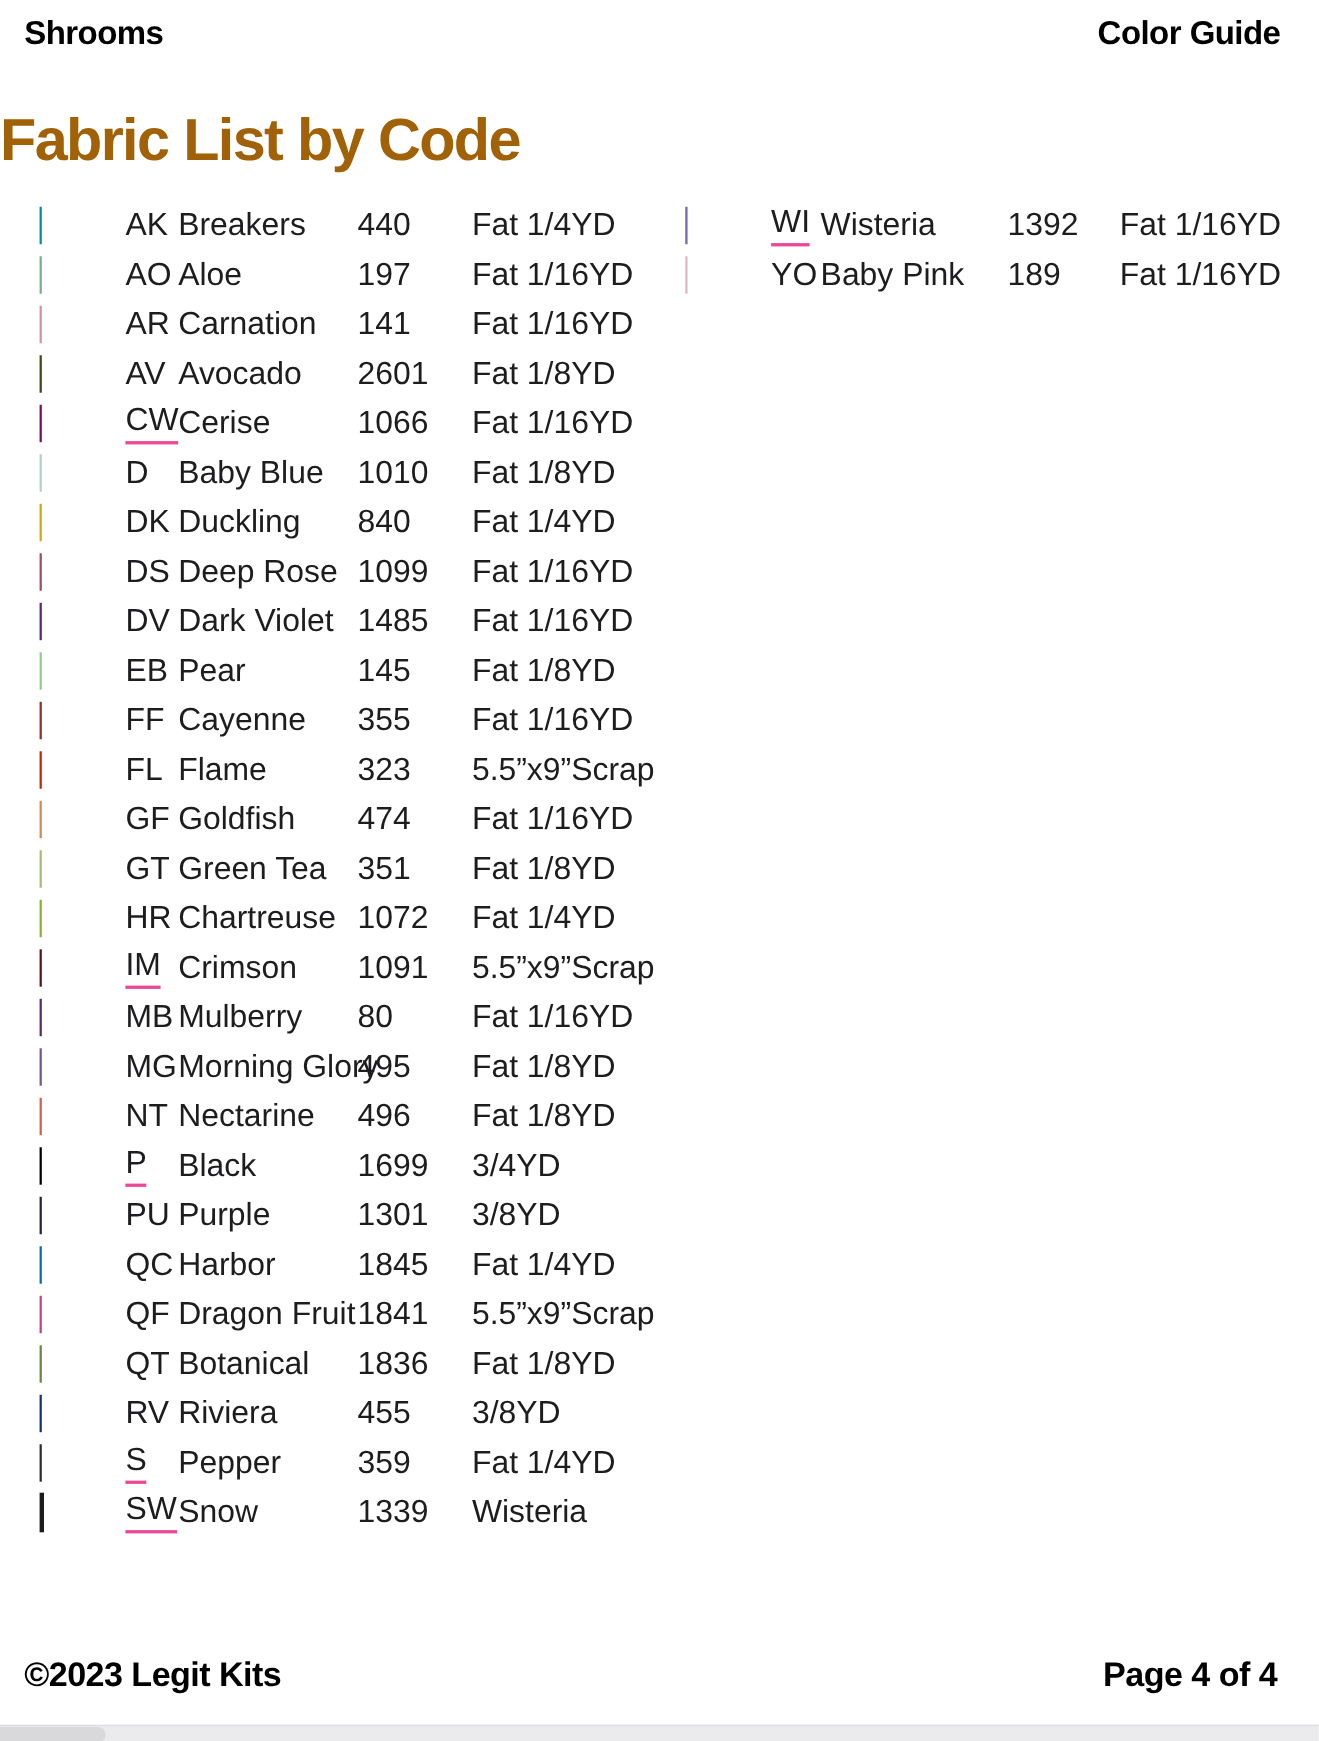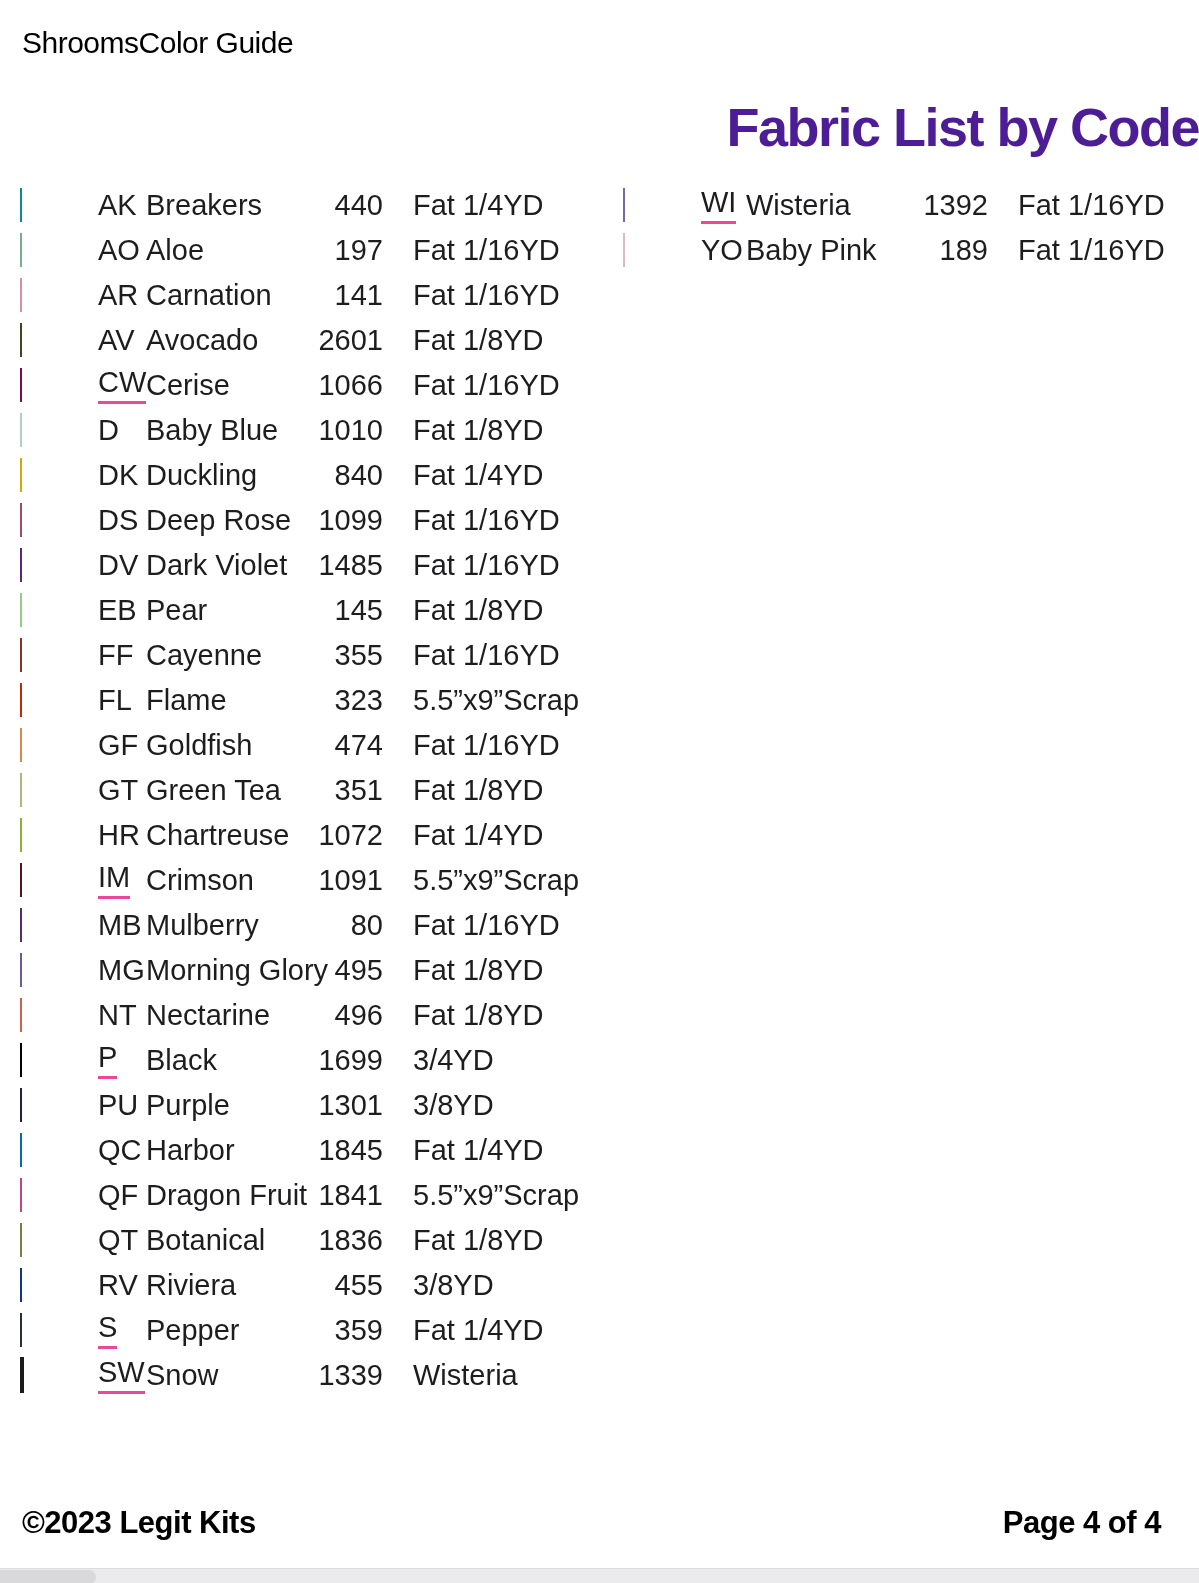--- a/index.html
+++ b/index.html
@@ -11,58 +11,59 @@
     width: 1199px;
     height: 1583px;
     background: #ffffff;
     overflow: hidden;
     color: #1d1d1f;
   }
 
   
   .doc-header {
     position: absolute;
-    top: 26px; left: 22px; right: 35px;
+    top: 14px; left: 22px; right: 35px;
     display: flex;
+    justify-content: space-between;
     font-size: 30px;
-    font-weight: normal;
+    font-weight: bold;
     color: #000;
     letter-spacing: -0.5px;
   }
 
   
   .doc-title {
     position: absolute;
     top: 96px; left: 0; right: 0;
-    text-align: right;
+    text-align: left;
     font-size: 54px;
     font-weight: bold;
     letter-spacing: -1.5px;
-    color: #4c1d95;
+    color: #a16207;
   }
 
   
   .list {
     position: absolute;
     top: 183px; left: 0; right: 0;
     display: flex;
     align-items: flex-start;
   }
   .col-left  { width: 599px; }
   .col-right { flex: 1; }
 
   .fabric-row {
     height: 45px;
     display: grid;
     align-items: center;
     font-size: 29px;
     white-space: nowrap;
   }
   .fabric-row.left {
-    padding-left: 20px;
+    padding-left: 36px;
     grid-template-columns: 78px 48px 163px 74px auto;
   }
   .fabric-row.right {
     padding-left: 24px;
     grid-template-columns: 78px 45px 170px 72px auto;
   }
 
   .swatch {
     width: 62px;
     height: 20px;
@@ -74,21 +75,21 @@
     justify-self: start;
     line-height: 1.1;
   }
   .code.underlined {
     border-bottom: 3px solid #ec4899;
     padding-bottom: 2px;
   }
 
   .fname { overflow: visible; }
 
-  .num { text-align: right; }
+  .num { }
 
   .cut { padding-left: 30px; }
 
   
   .doc-footer {
     position: absolute;
     left: 22px; right: 38px;
     bottom: 42px;
     display: flex;
     justify-content: space-between;

